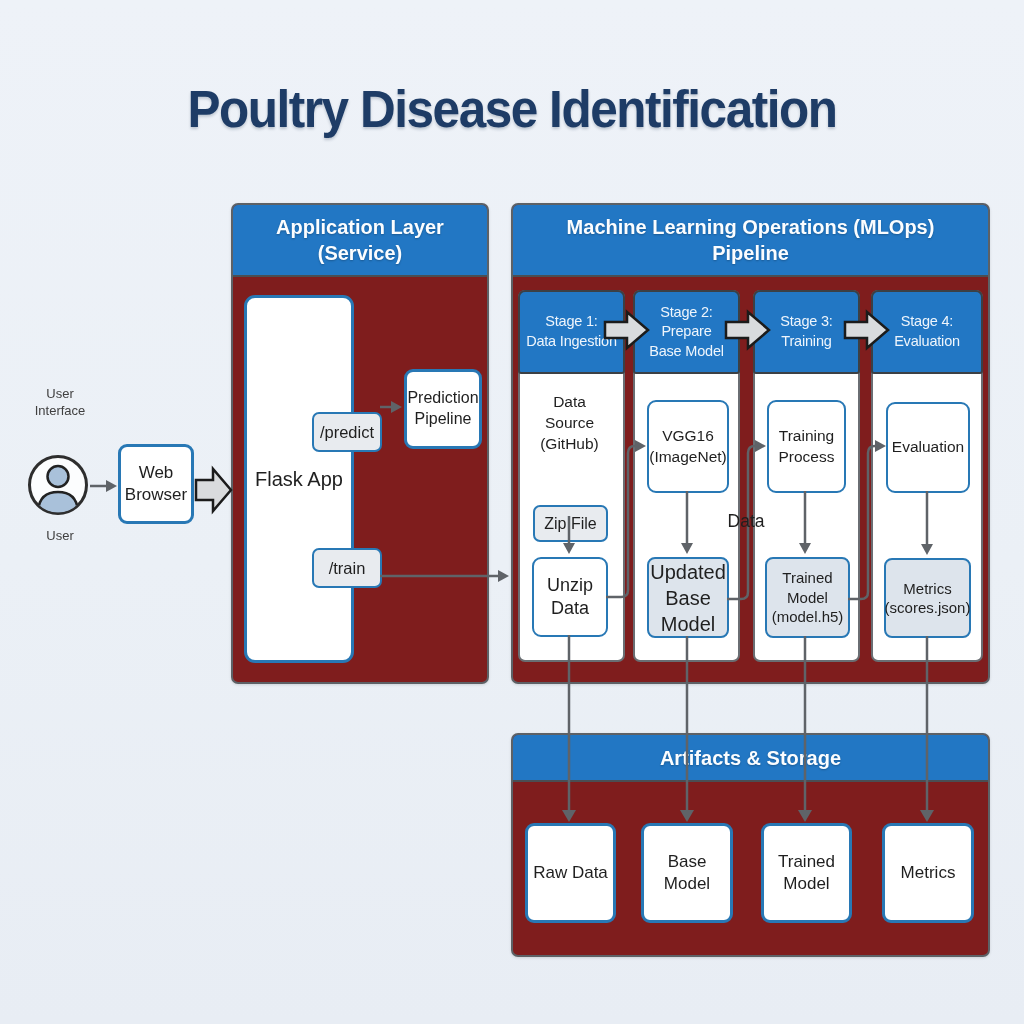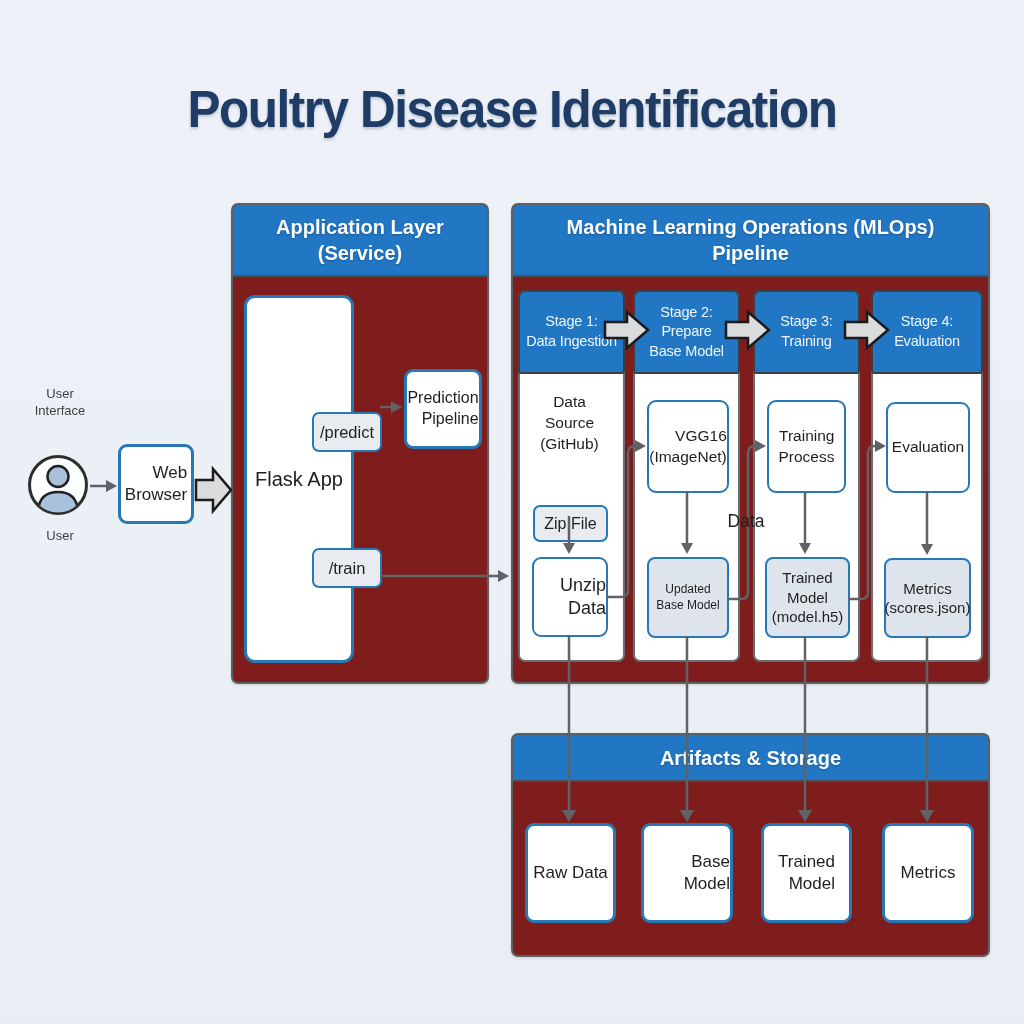--- a/index.html
+++ b/index.html
@@ -32,23 +32,23 @@
   
   .stage-col{background:#fff;border:2px solid #6a6e73;border-radius:7px;}
   .stage-header{
     position:absolute;left:-2px;top:-2px;right:-2px;height:80px;
     background:#2277c4;border:2px solid #3c4045;border-radius:7px 7px 3px 3px;
     color:#eef5fc;font-size:14.5px;line-height:1.35;letter-spacing:-.2px;
     display:flex;align-items:center;justify-content:center;text-align:center;
   }
 
   
-  .bluebox{background:#fff;border:3px solid #2878b5;border-radius:9px;font-size:16px;line-height:1.3;text-align:right;}
+  .bluebox{background:#fff;border:3px solid #2878b5;border-radius:9px;font-size:16px;line-height:1.3;}
   .graybox{background:#e8ebef;border:2.5px solid #2878b5;border-radius:7px;font-size:16.5px;margin-top:24px;}
-  .fillbox{background:#dde4ec;border:2.5px solid #2878b5;border-radius:8px;font-size:12px;line-height:1.3;}
+  .fillbox{background:#dde4ec;border:2.5px solid #2878b5;border-radius:8px;font-size:20px;line-height:1.3;}
   .sidelabel{font-size:13px;line-height:1.28;text-align:center;color:#404040;}
 
   svg.overlay{position:absolute;left:0;top:0;z-index:6;pointer-events:none;}
   .conn{stroke:#5f6368;stroke-width:2.5;fill:none;}
   .connhead{fill:#5f6368;stroke:none;}
   .blockarrow{fill:#d9dbdd;stroke:#1b1b1b;stroke-width:2.5;stroke-linejoin:miter;}
 </style>
 </head>
 <body>
 

